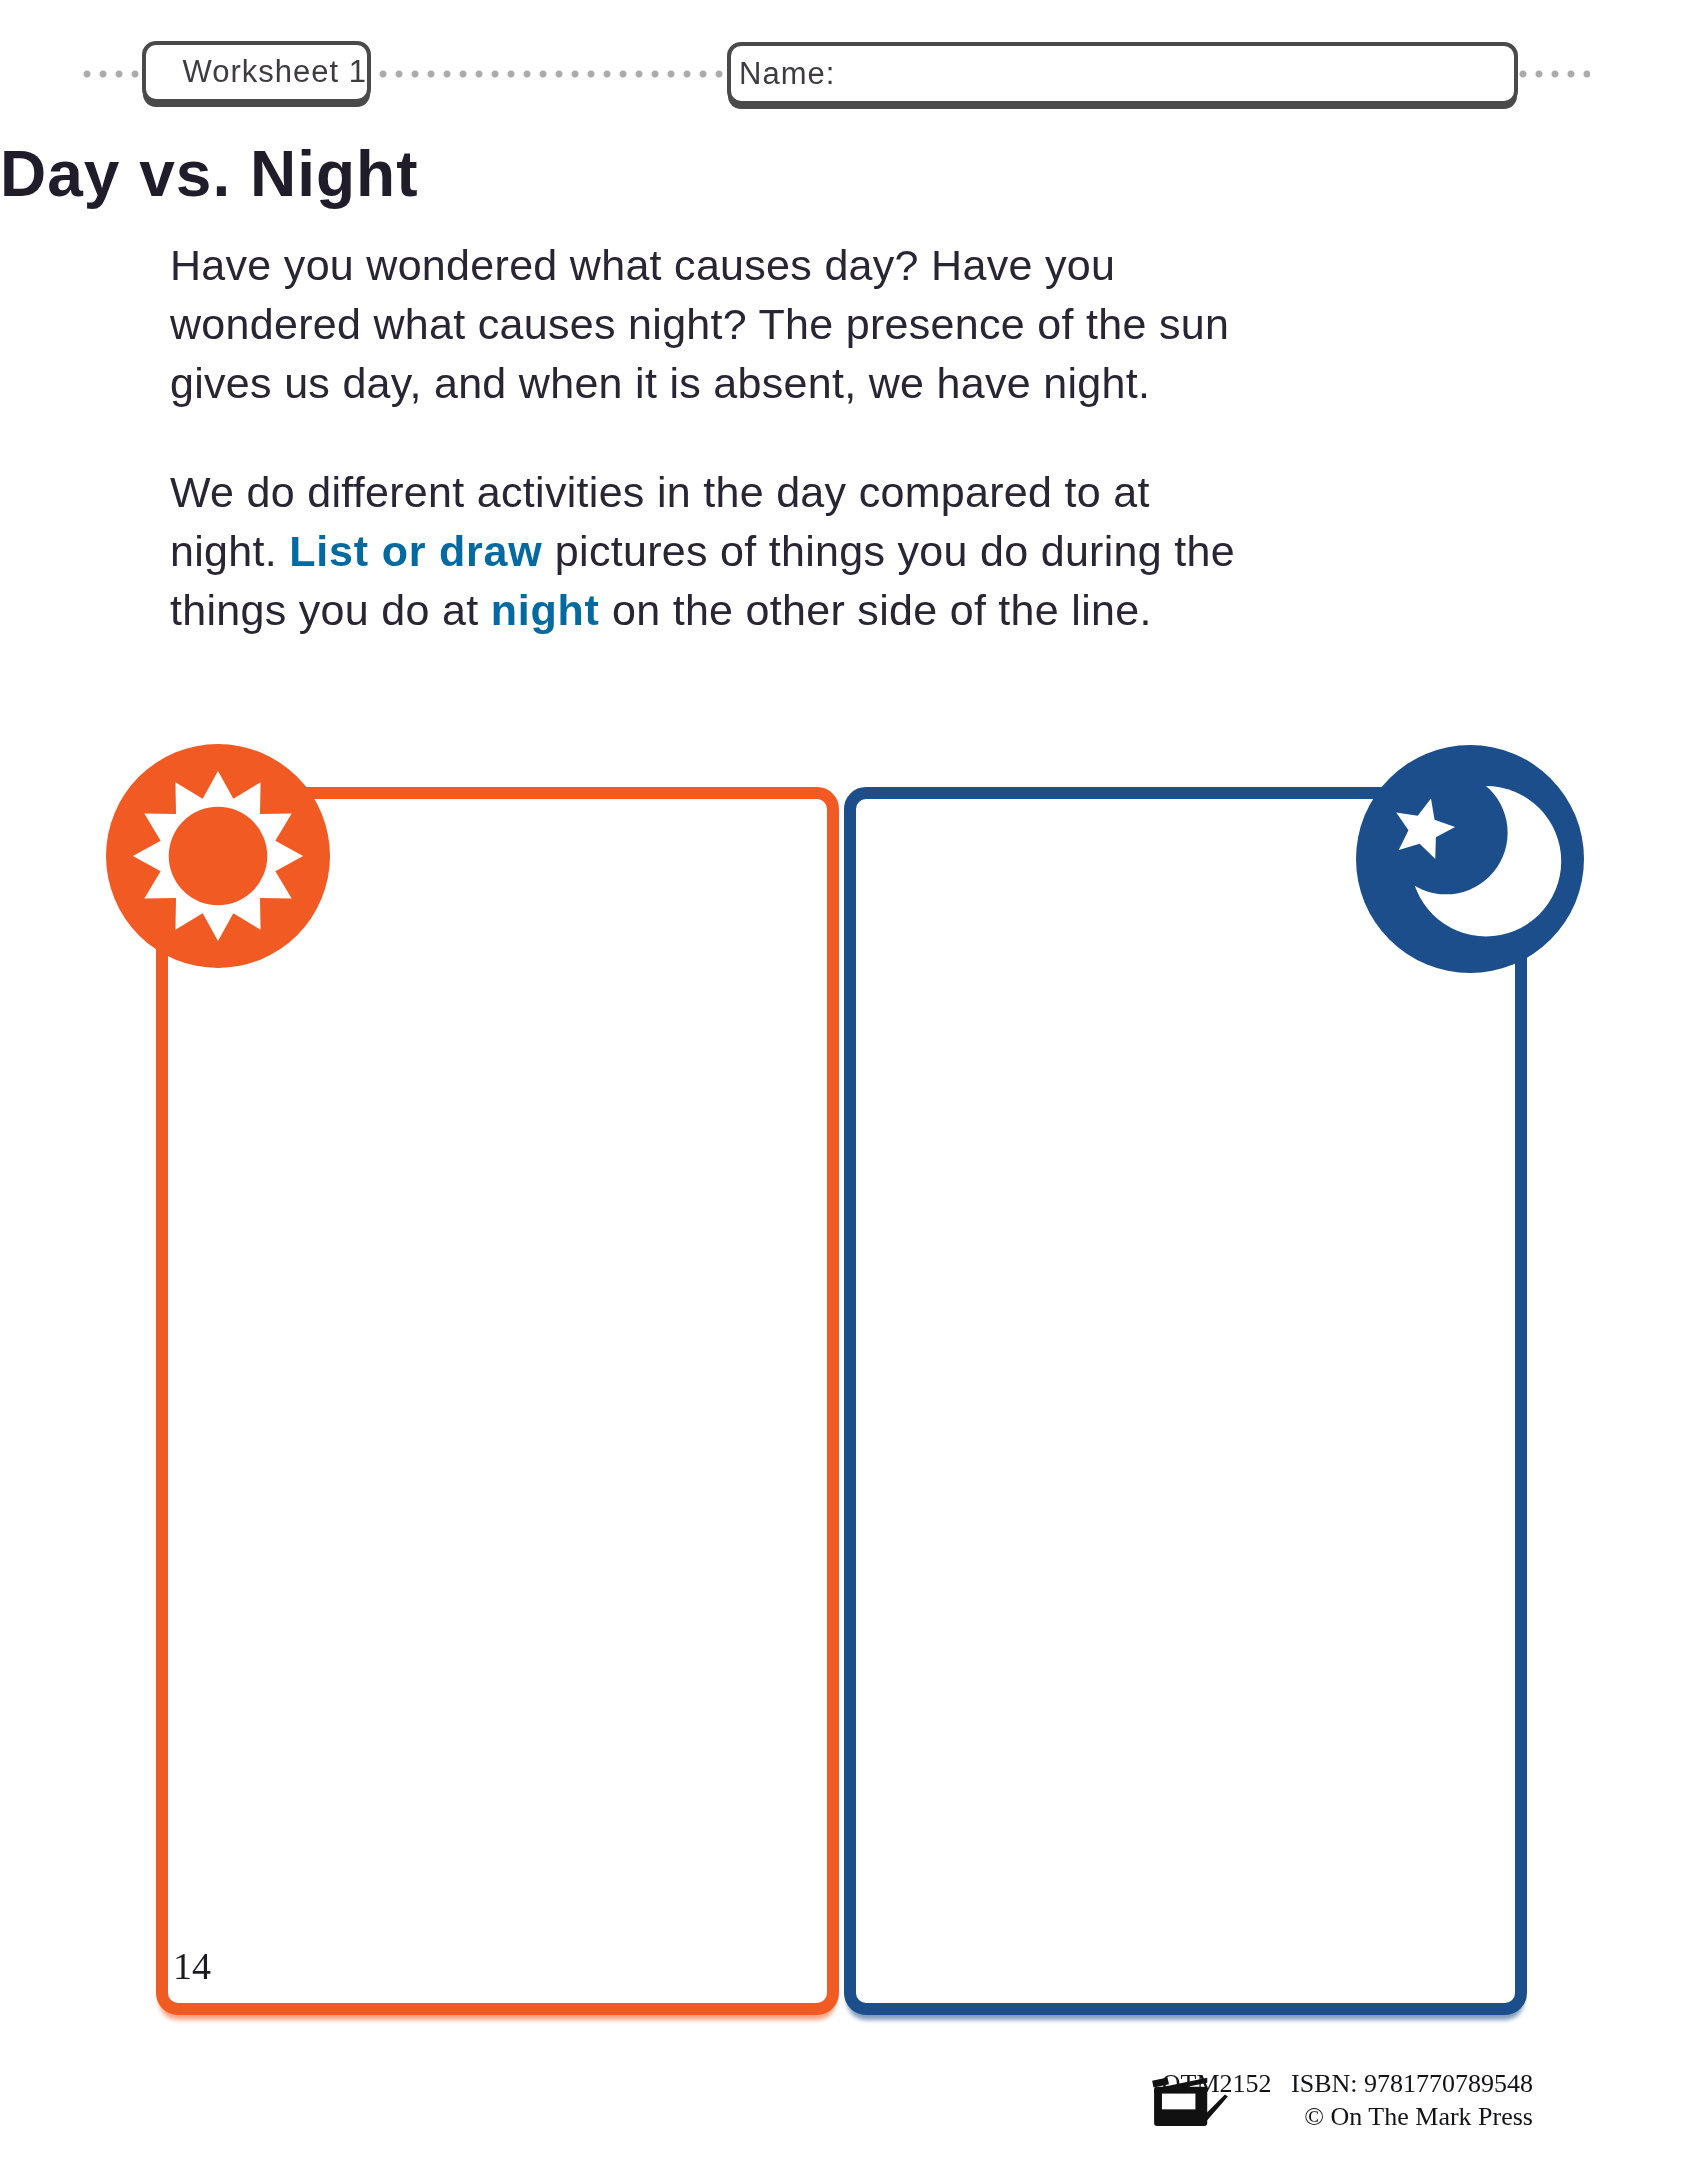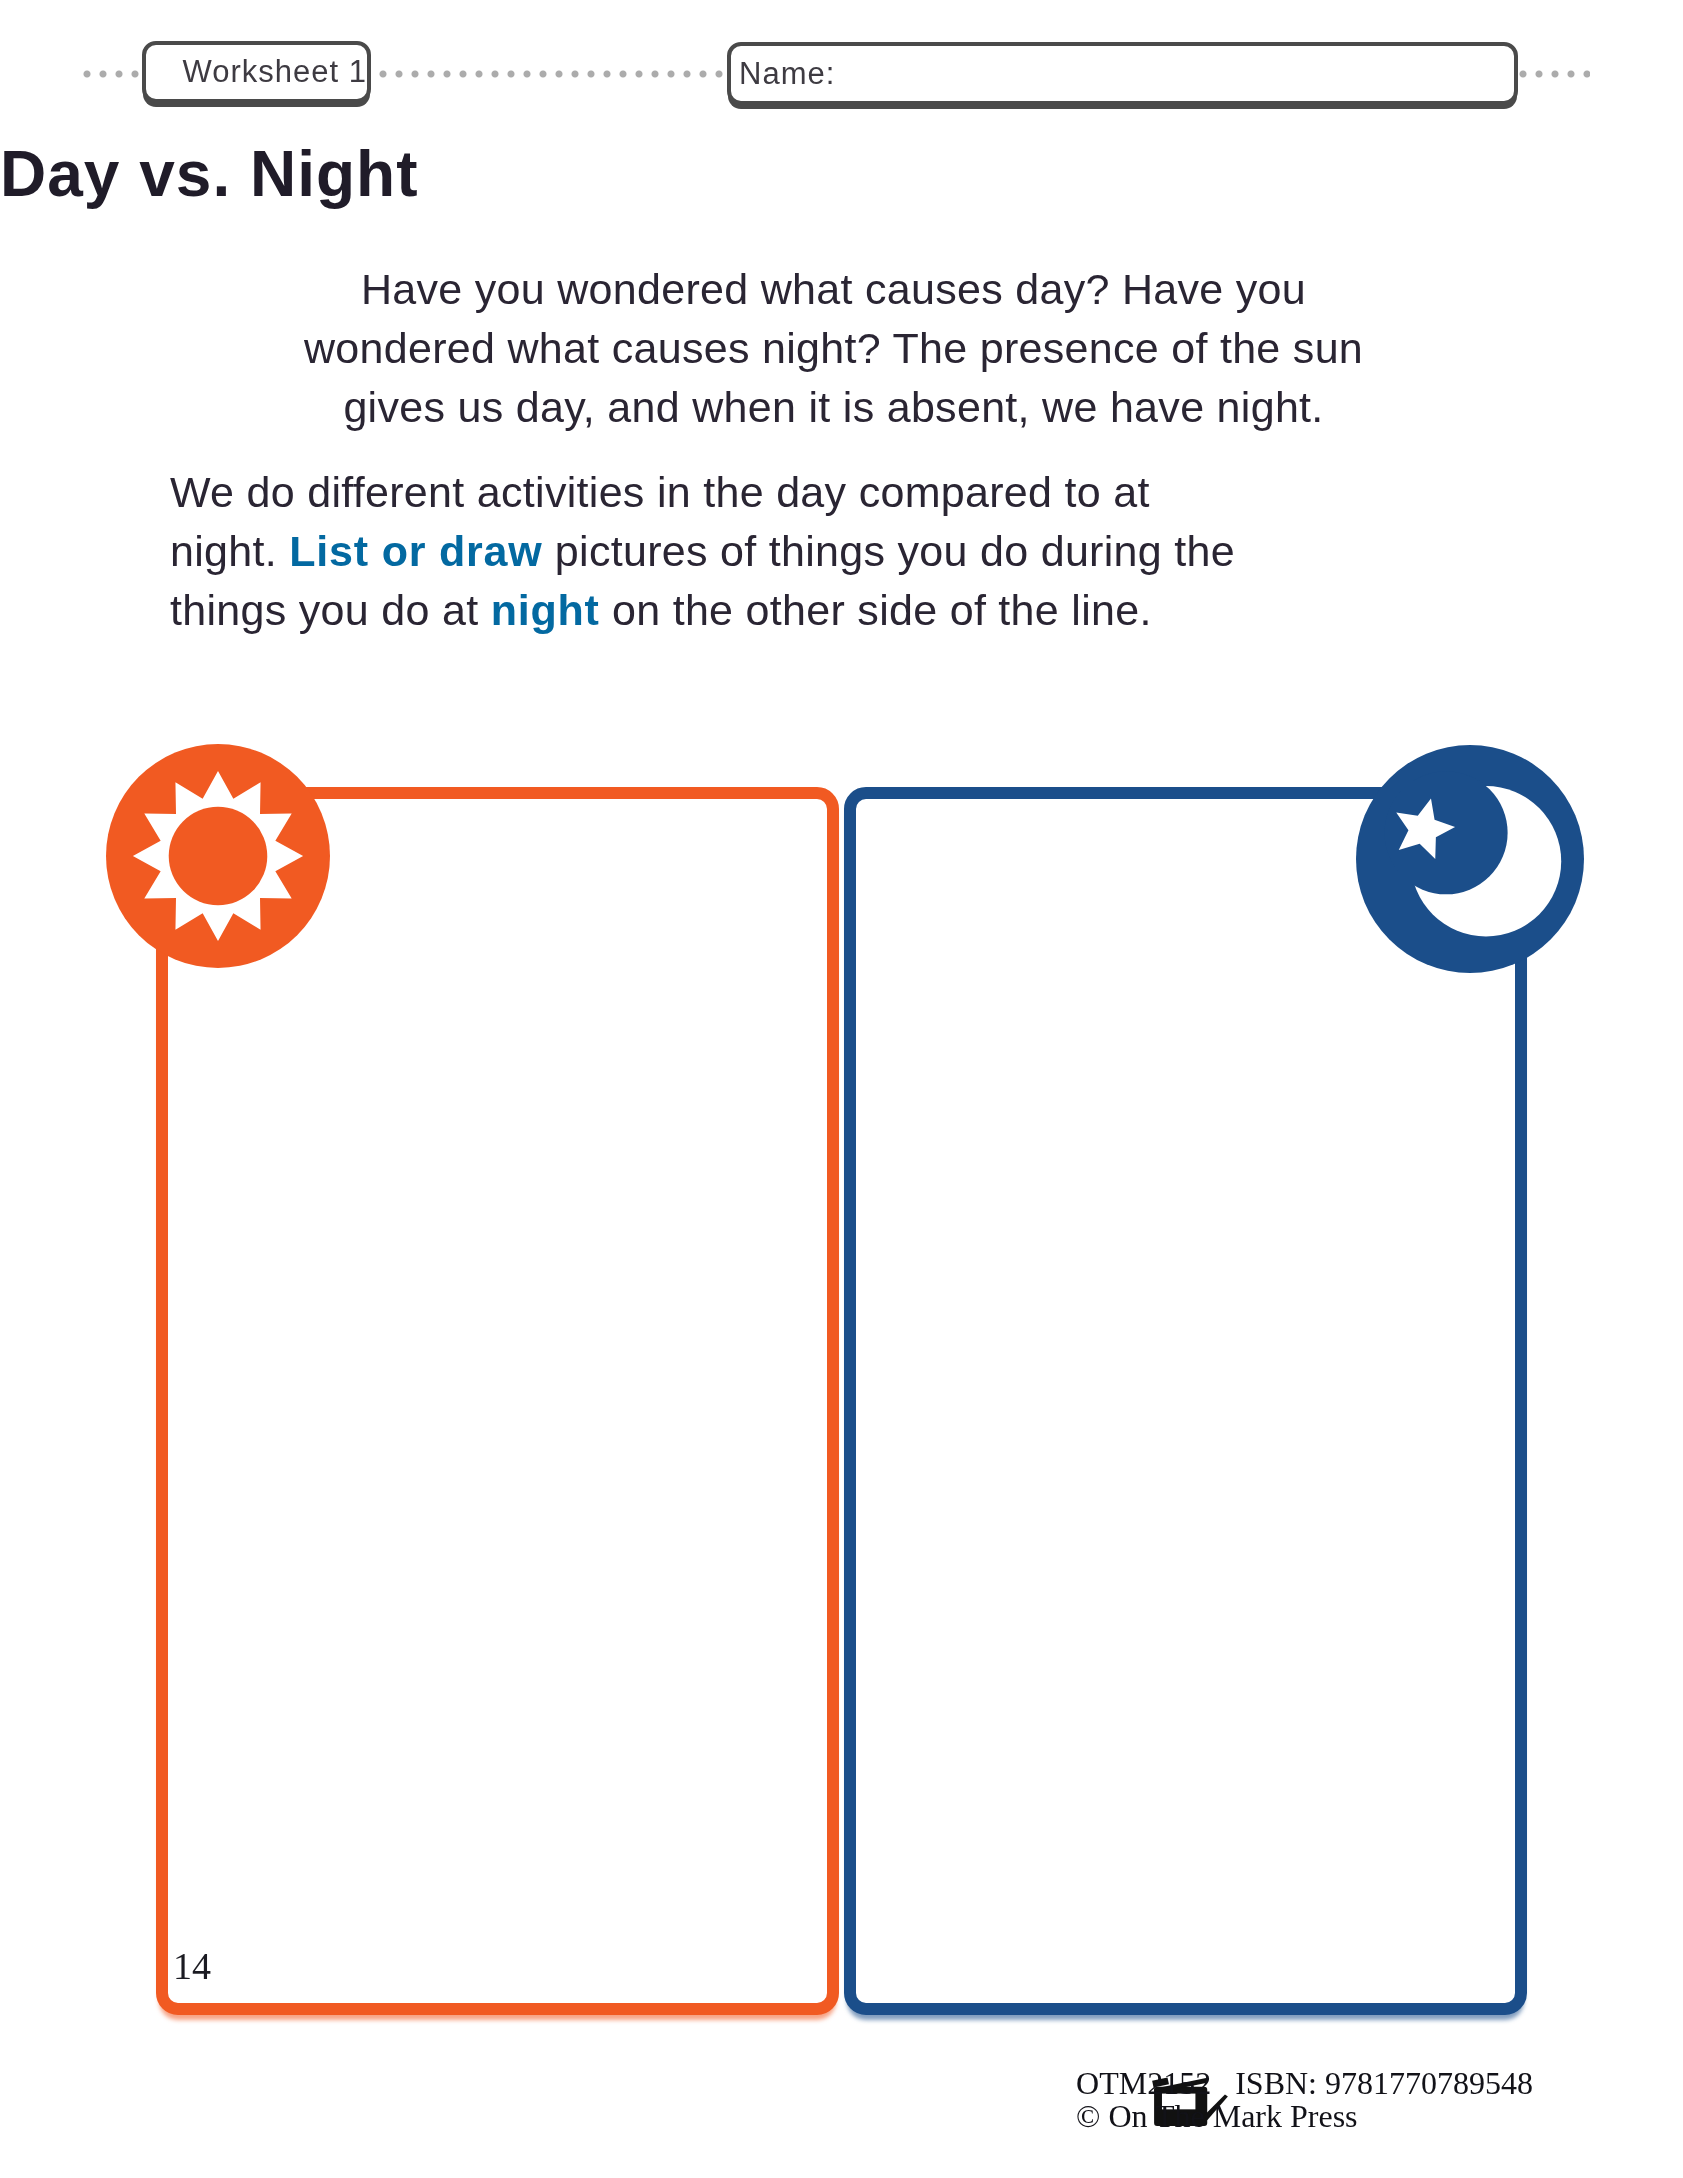--- a/index.html
+++ b/index.html
@@ -23,41 +23,41 @@
   
   .page-title{
     position:absolute;left:0;top:137px;width:1683px;text-align:left;
     font-size:64px;font-weight:bold;color:#201C29;letter-spacing:1px;
   }
   
   .copy{
     position:absolute;left:170px;width:1327px;color:#2A2533;
     font-size:43px;line-height:59px;letter-spacing:0.3px;
   }
-  #para-intro{top:260px;text-align:center;}
+  #para-intro{top:236px;}
   #para-instructions{top:463px;}
   .copy b{color:#0369a1;letter-spacing:0.8px;}
   
   .draw-box{
     position:absolute;top:787px;height:1228px;width:683px;
     border-radius:22px;background:#fff;box-sizing:border-box;
   }
   #day-box{left:156px;border:12px solid #F15A22;box-shadow:0 8px 4px -3px rgba(241,90,34,0.55);}
   #night-box{left:844px;border:12px solid #1B4E8A;box-shadow:0 8px 4px -3px rgba(27,78,138,0.55);}
   .corner-badge{position:absolute;z-index:5;}
   #sun-badge{left:106px;top:744px;width:224px;height:224px;}
   #moon-badge{left:1356px;top:745px;width:228px;height:228px;}
   
   #page-number{
     position:absolute;left:173px;top:1944px;
     font-family:"Liberation Serif", serif;font-size:38px;color:#1B1B22;
   }
   #footer-credits{
-    position:absolute;right:150px;top:2067px;
-    font-family:"Liberation Serif", serif;font-size:32px;line-height:33px;color:#121218;margin-left:38px;
+    position:absolute;right:150px;top:2067px;text-align:right;
+    font-family:"Liberation Serif", serif;font-size:26px;line-height:33px;color:#121218;margin-left:38px;
   }
   #footer-credits .code{white-space:pre;}
   #printer-badge{position:absolute;left:1150px;top:2069px;width:81px;height:61px;}
 </style>
 </head>
 <body>
 
 <div class="dotline" style="left:79px;width:61px;"></div>
 <div id="worksheet-tab" class="tag-box">
   <span>Worksheet 1</span>

